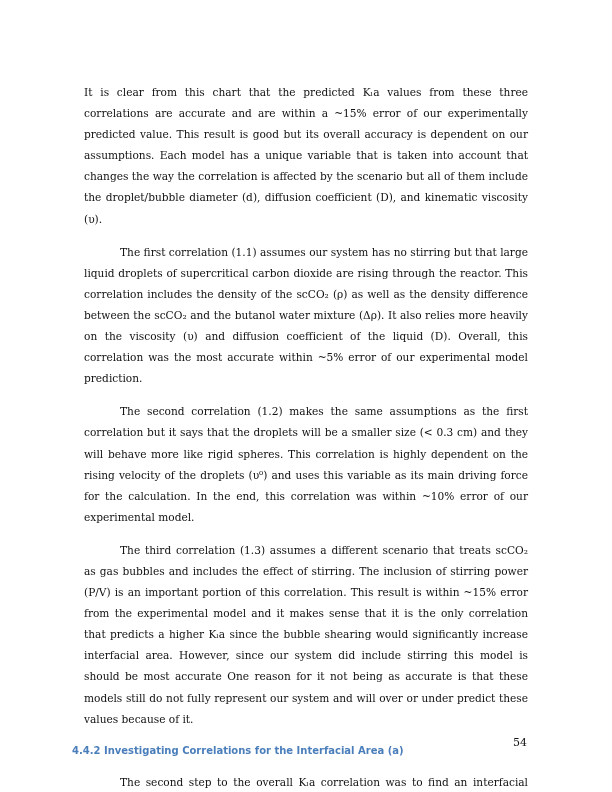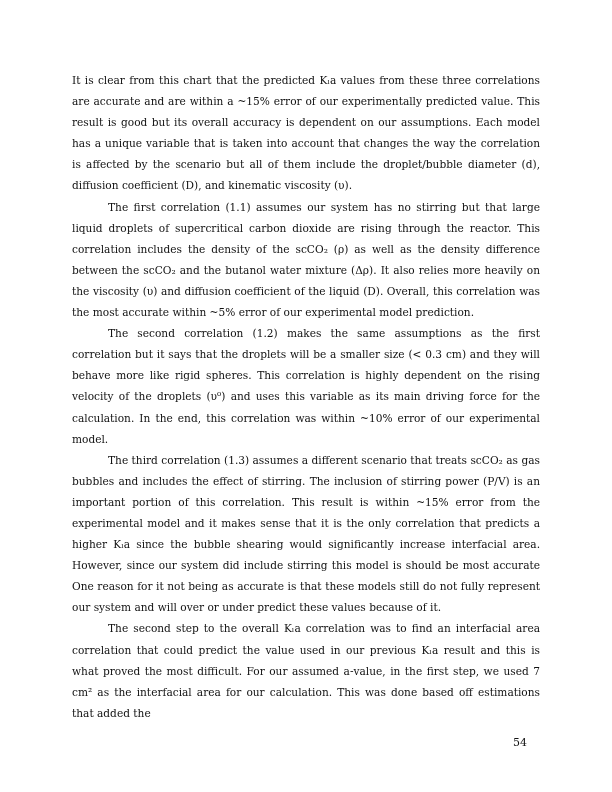--- a/index.html
+++ b/index.html
@@ -3,36 +3,37 @@
 <meta charset="utf-8">
 <style>
   html, body { margin: 0; padding: 0; background: #ffffff; }
   body { width: 612px; height: 792px; position: relative; overflow: hidden; }
   .page {
     position: absolute; left: 72px; top: 70px; width: 468px;
     font-family: "DejaVu Serif", "Liberation Serif", serif;
     font-size: 10.6px; line-height: 21.1px; color: #111;
     text-align: justify;
   }
-  .page p { margin: 0; }
+  .page p { margin: 12px; }
   .indent { text-indent: 36px; }
   .heading {
     font-family: "DejaVu Sans", "Liberation Sans", sans-serif;
     font-weight: bold; font-size: 10px; color: #4a7ebb;
     margin: 9px 0 2px 0 !important; text-align: left; line-height: 18px;
   }
   .page-number {
     position: absolute; left: 500px; top: 736px; width: 40px; text-align: center;
     font-family: "DejaVu Serif", "Liberation Serif", serif; font-size: 11px; color: #111;
   }
 </style>
 </head>
 <body>
 
 <div class="page">
   <p>It is clear from this chart that the predicted Kₗa values from these three correlations are accurate and are within a ~15% error of our experimentally predicted value. This result is good but its overall accuracy is dependent on our assumptions. Each model has a unique variable that is taken into account that changes the way the correlation is affected by the scenario but all of them include the droplet/bubble diameter (d), diffusion coefficient (D), and kinematic viscosity (υ).</p>
   <p class="indent">The first correlation (1.1) assumes our system has no stirring but that large liquid droplets of supercritical carbon dioxide are rising through the reactor. This correlation includes the density of the scCO₂ (ρ) as well as the density difference between the scCO₂ and the butanol water mixture (Δρ). It also relies more heavily on the viscosity (υ) and diffusion coefficient of the liquid (D). Overall, this correlation was the most accurate within ~5% error of our experimental model prediction.</p>
   <p class="indent">The second correlation (1.2) makes the same assumptions as the first correlation but it says that the droplets will be a smaller size (&lt; 0.3 cm) and they will behave more like rigid spheres. This correlation is highly dependent on the rising velocity of the droplets (υ⁰) and uses this variable as its main driving force for the calculation. In the end, this correlation was within ~10% error of our experimental model.</p>
   <p class="indent">The third correlation (1.3) assumes a different scenario that treats scCO₂ as gas bubbles and includes the effect of stirring. The inclusion of stirring power (P/V) is an important portion of this correlation. This result is within ~15% error from the experimental model and it makes sense that it is the only correlation that predicts a higher Kₗa since the bubble shearing would significantly increase interfacial area. However, since our system did include stirring this model is should be most accurate One reason for it not being as accurate is that these models still do not fully represent our system and will over or under predict these values because of it.</p>
+  <p class="heading">4.4.2 Investigating Correlations for the Interfacial Area (a)</p>
   <p class="indent">The second step to the overall Kₗa correlation was to find an interfacial area correlation that could predict the value used in our previous Kₗa result and this is what proved the most difficult. For our assumed a-value, in the first step, we used 7 cm² as the interfacial area for our calculation. This was done based off estimations that added the</p>
 </div>
 
 <div class="page-number">54</div>
 
 </body></html>

